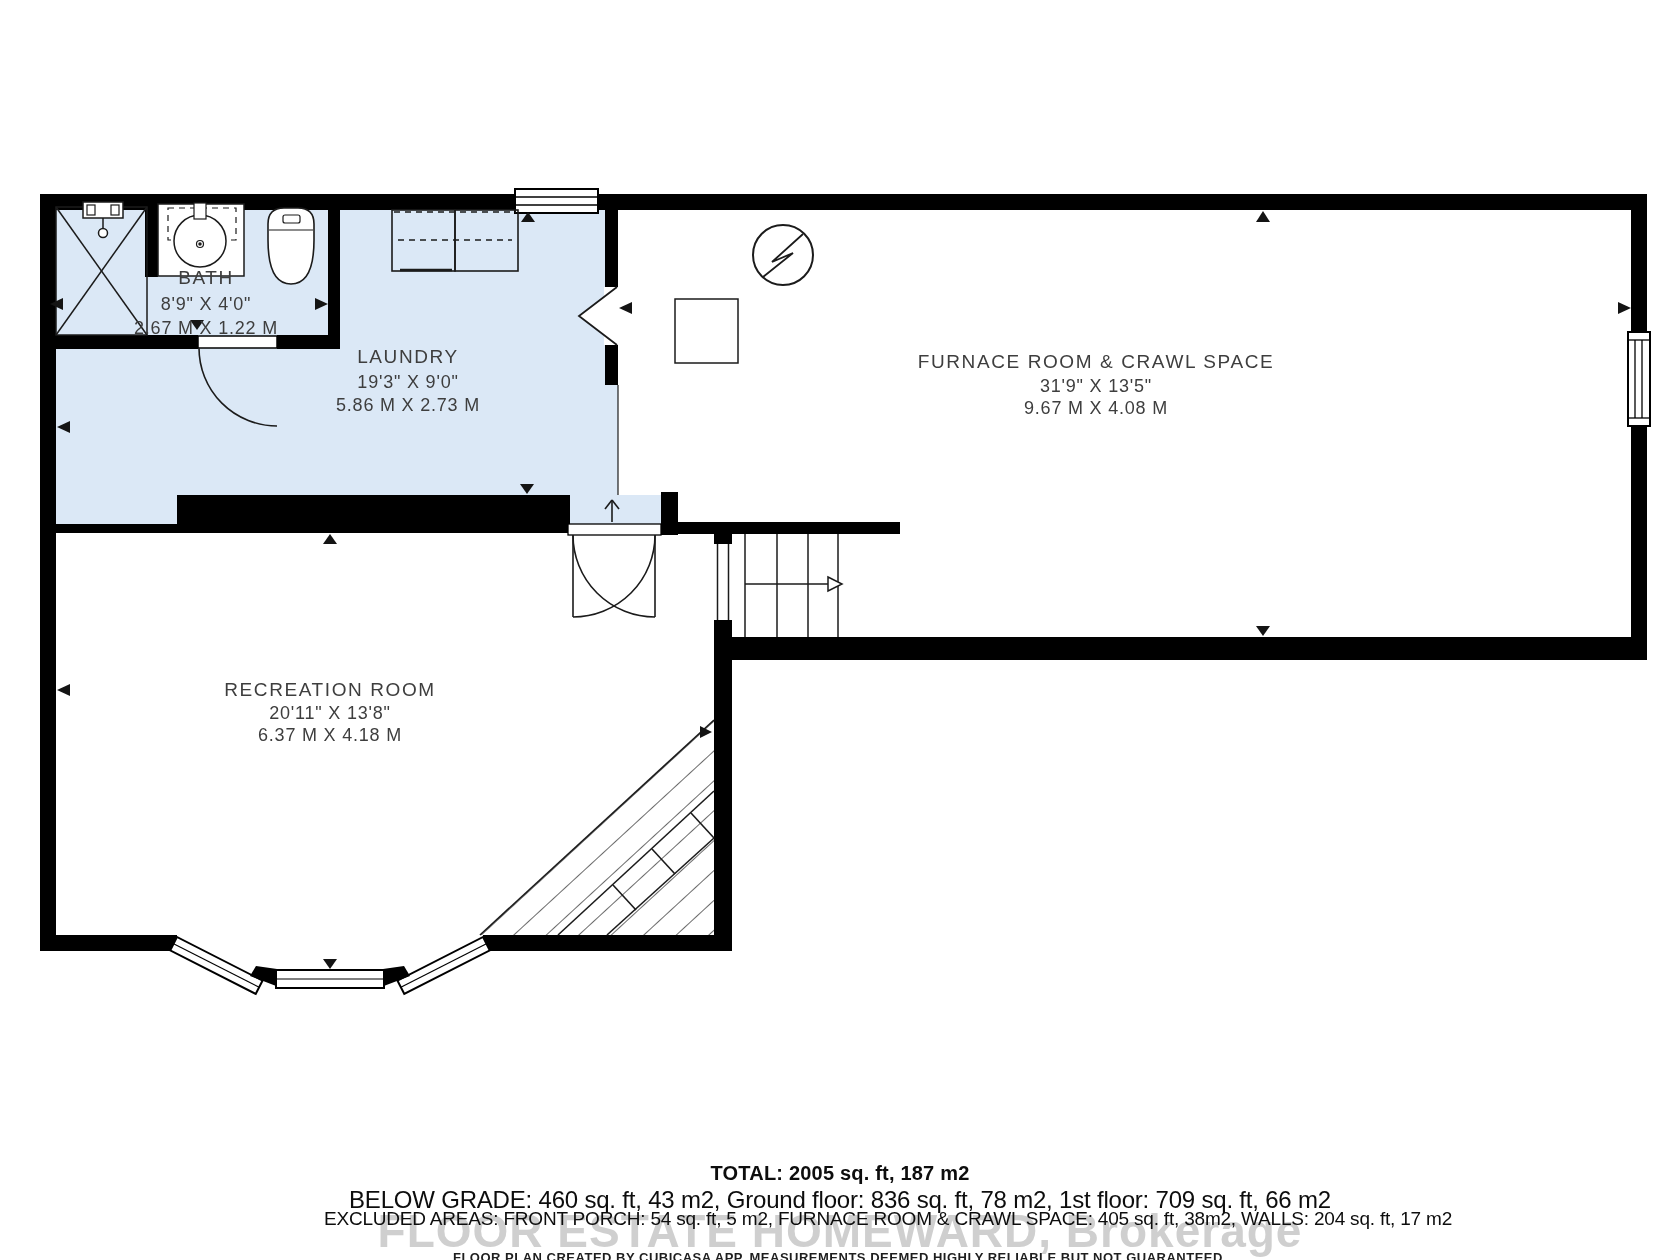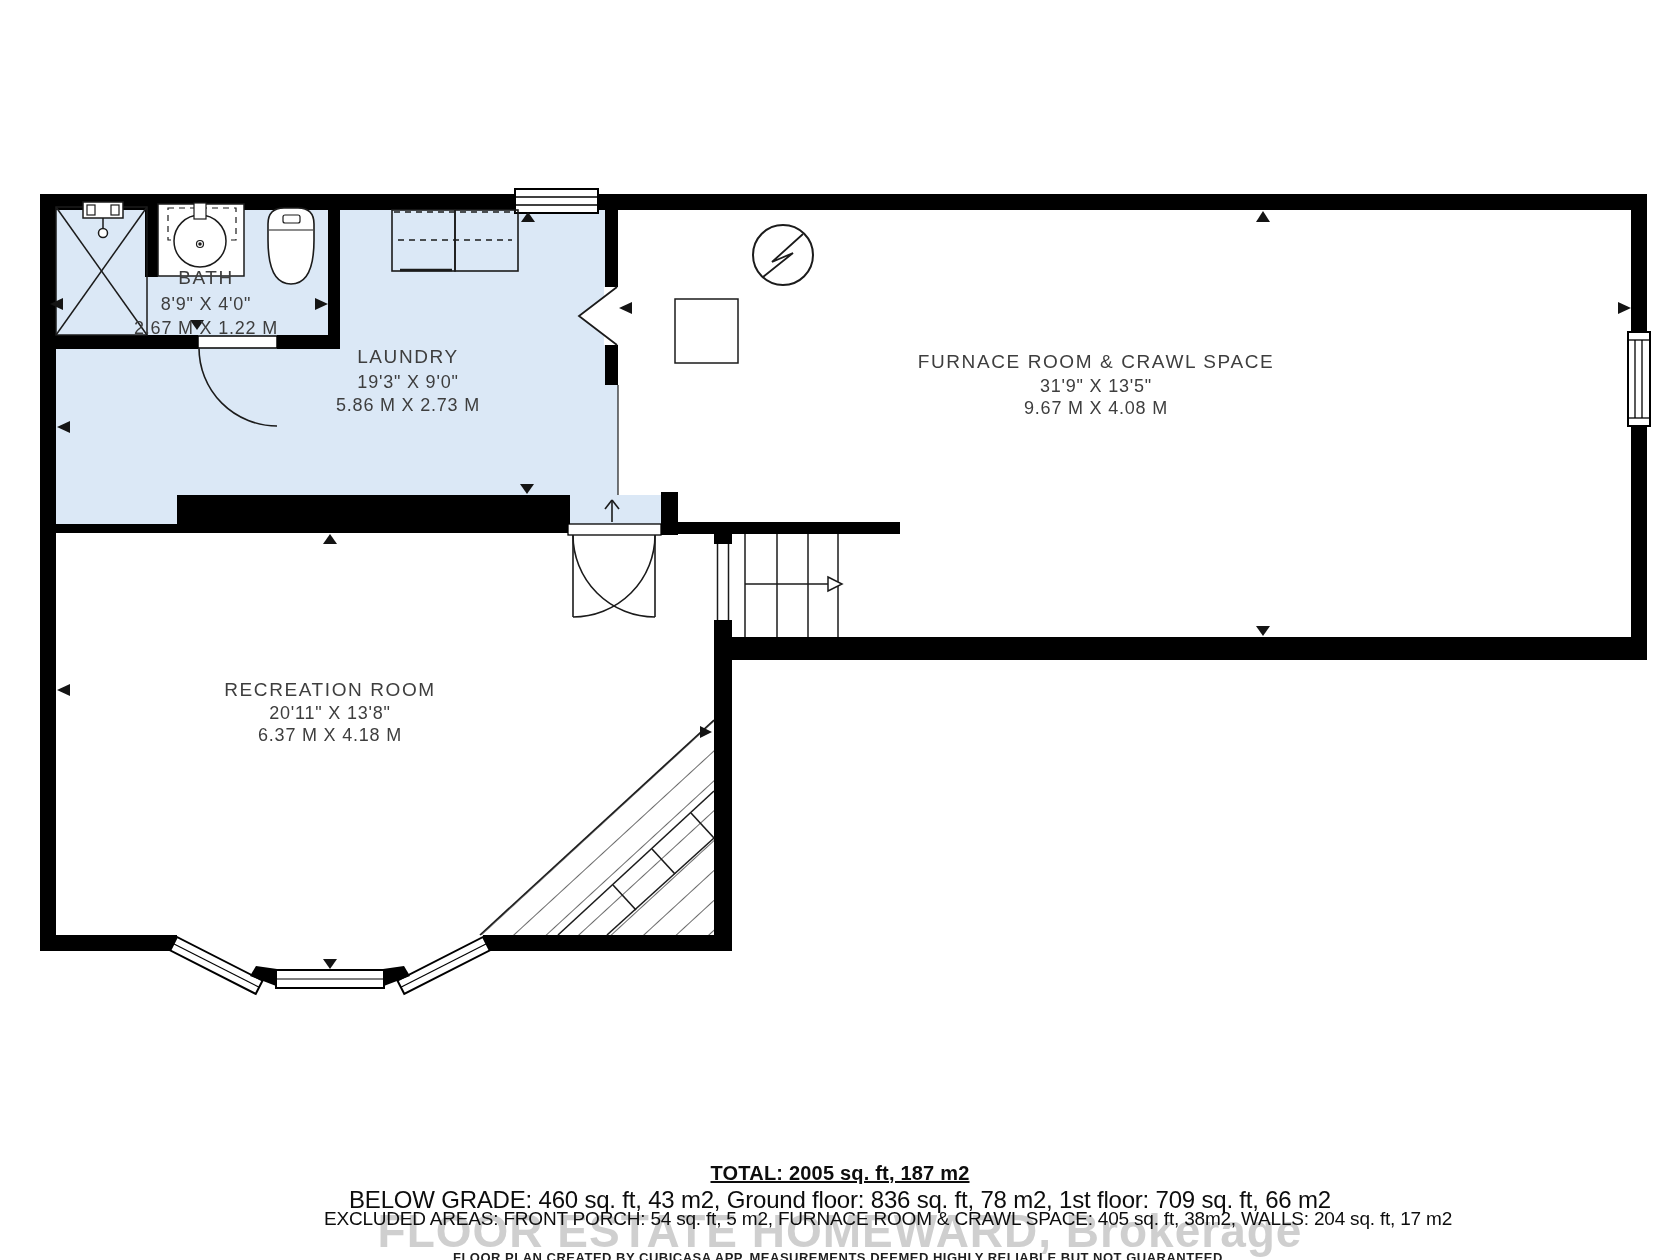--- a/index.html
+++ b/index.html
@@ -4,21 +4,21 @@
 <style>
   html,body{margin:0;padding:0;background:#ffffff;}
   .canvas{
     position:relative;width:1680px;height:1260px;background:#fff;
     font-family:"Liberation Sans",sans-serif;overflow:hidden;margin-top:32px;
   }
   .plan-svg{position:absolute;left:0;top:0;}
   .room-name{font-size:19px;letter-spacing:1.6px;fill:#3e3e3e;text-anchor:middle;}
   .room-dim{font-size:18px;letter-spacing:0.8px;fill:#3e3e3e;text-anchor:middle;}
   .sum{position:absolute;left:0;width:100%;text-align:center;color:#0d0d0d;z-index:2;}
-  .sum-total{top:1130px;font-size:20px;font-weight:bold;letter-spacing:0.2px;text-decoration:underline;}
+  .sum-total{top:1130px;font-size:20px;font-weight:bold;letter-spacing:0.2px;}
   .sum-line2{top:1154px;font-size:24px;letter-spacing:-0.2px;}
   .sum-line3{top:1176px;font-size:19px;letter-spacing:-0.2px;padding-left:48px;}
   .watermark{
     position:absolute;left:0;width:100%;top:1172px;text-align:center;
     font-size:46px;font-weight:bold;color:#bdbdbd;opacity:0.72;
     letter-spacing:1px;z-index:1;white-space:nowrap;
   }
   .disclaimer{top:1218px;font-size:13px;font-weight:bold;letter-spacing:0.5px;color:#1e1e1e;}
 </style>
 </head>

